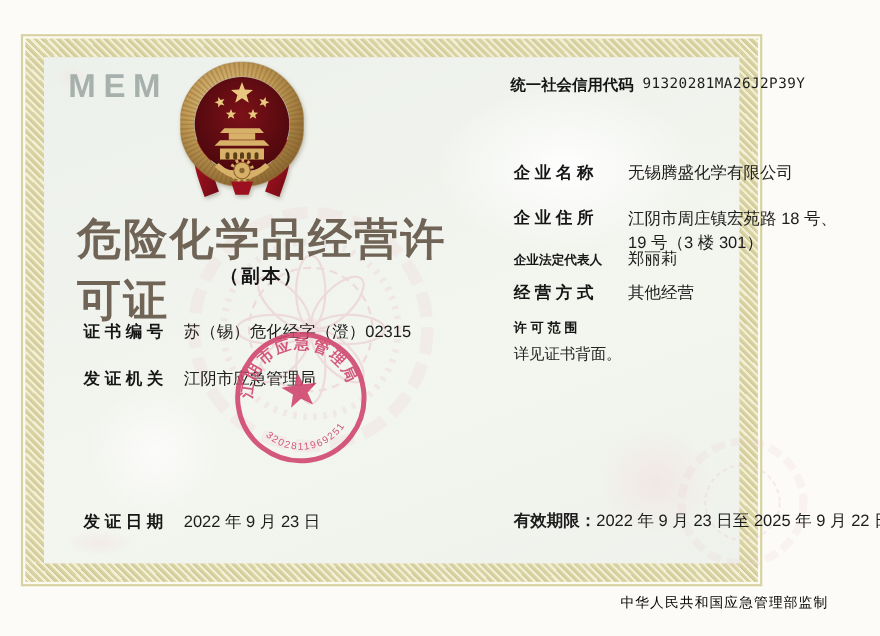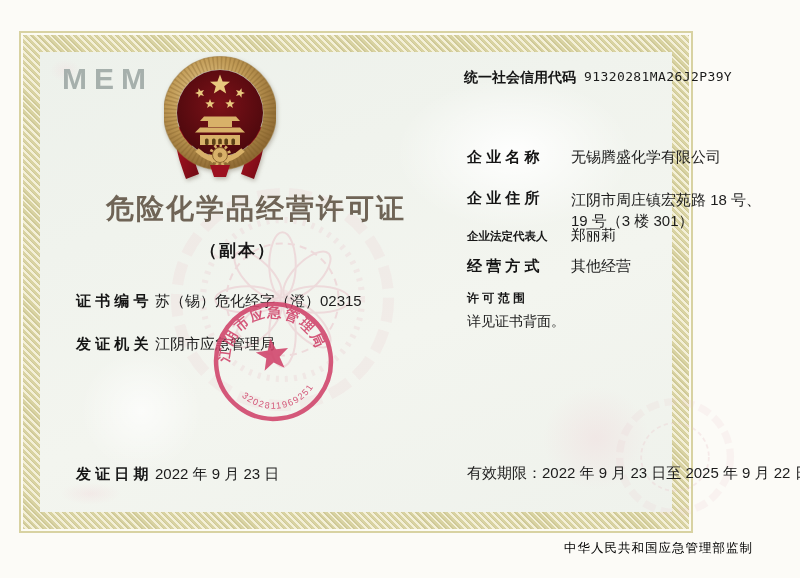--- a/index.html
+++ b/index.html
@@ -38,31 +38,31 @@
   }
 
   .emblem { position:absolute; left:124px; top:3px; width:112px; height:128px;
             filter:drop-shadow(1px 2px 2px rgba(60,40,20,.3)); }
 
   .flower  { position:absolute; left:110px; top:115px; width:265px; height:265px; opacity:.55; }
   .flower2 { position:absolute; left:555px; top:325px; width:160px; height:160px; opacity:.3; }
 
   .title {
     position:absolute; left:30px; top:138px; width:336px;
-    text-align:right; font-size:28px; font-weight:700; letter-spacing:2px;
+    text-align:left; font-size:40px; font-weight:700; letter-spacing:2px;
     color:#6f6456;
   }
   .subtitle {
     position:absolute; left:30px; top:187px; width:336px;
     text-align:center; font-size:17px; font-weight:700; color:#161616;
     letter-spacing:2px;
   }
 
   .row { position:absolute; display:flex; align-items:flex-start; white-space:nowrap; }
-  .row .lbl { font-weight:700; font-size:15px; color:#151515; width:78px; flex:0 0 auto; margin-right:1px; }
+  .row .lbl { font-weight:700; font-size:15px; color:#151515; width:78px; flex:0 0 auto; margin-right:13px; }
   .row .val { font-size:15px; color:#1c1c1c; }
 
   .row-certno   { left:36px; top:240px; }
   .row-issuer   { left:36px; top:283px; }
   .row-issuedate{ left:36px; top:413px; }
 
   .rcol .lbl { width:80px; margin-right:24px; }
   .row-creditcode { left:424px; top:17px; }
   .row-creditcode .lbl { font-size:14px; width:112px; margin-right:8px; }
   .row-creditcode .val { font-family:"DejaVu Sans Mono",monospace; font-size:13px; letter-spacing:.4px; }
@@ -75,21 +75,21 @@
 
   .scope-label { position:absolute; left:427px; top:238px; font-size:12px; font-weight:700; color:#151515; }
   .scope-note  { position:absolute; left:427px; top:261px; font-size:14px; color:#222; }
 
   .reminder {
     position:absolute; left:427px; top:301px; width:300px;
     font-size:14px; line-height:21.5px; color:#1e1e1e; text-align:justify;
   }
 
   .validity { position:absolute; left:427px; top:412px; font-size:15px; white-space:nowrap; }
-  .validity .vlbl { font-weight:400; }
+  .validity .vlbl { font-weight:700; }
 
   .seal { position:absolute; left:163px; top:239px; width:141px; height:141px; opacity:.88; }
 
   .footer {
     position:absolute; right:47px; top:540px;
     font-size:12.5px; color:#000000; letter-spacing:1px;
   }
 </style>
 </head>
 <body>

